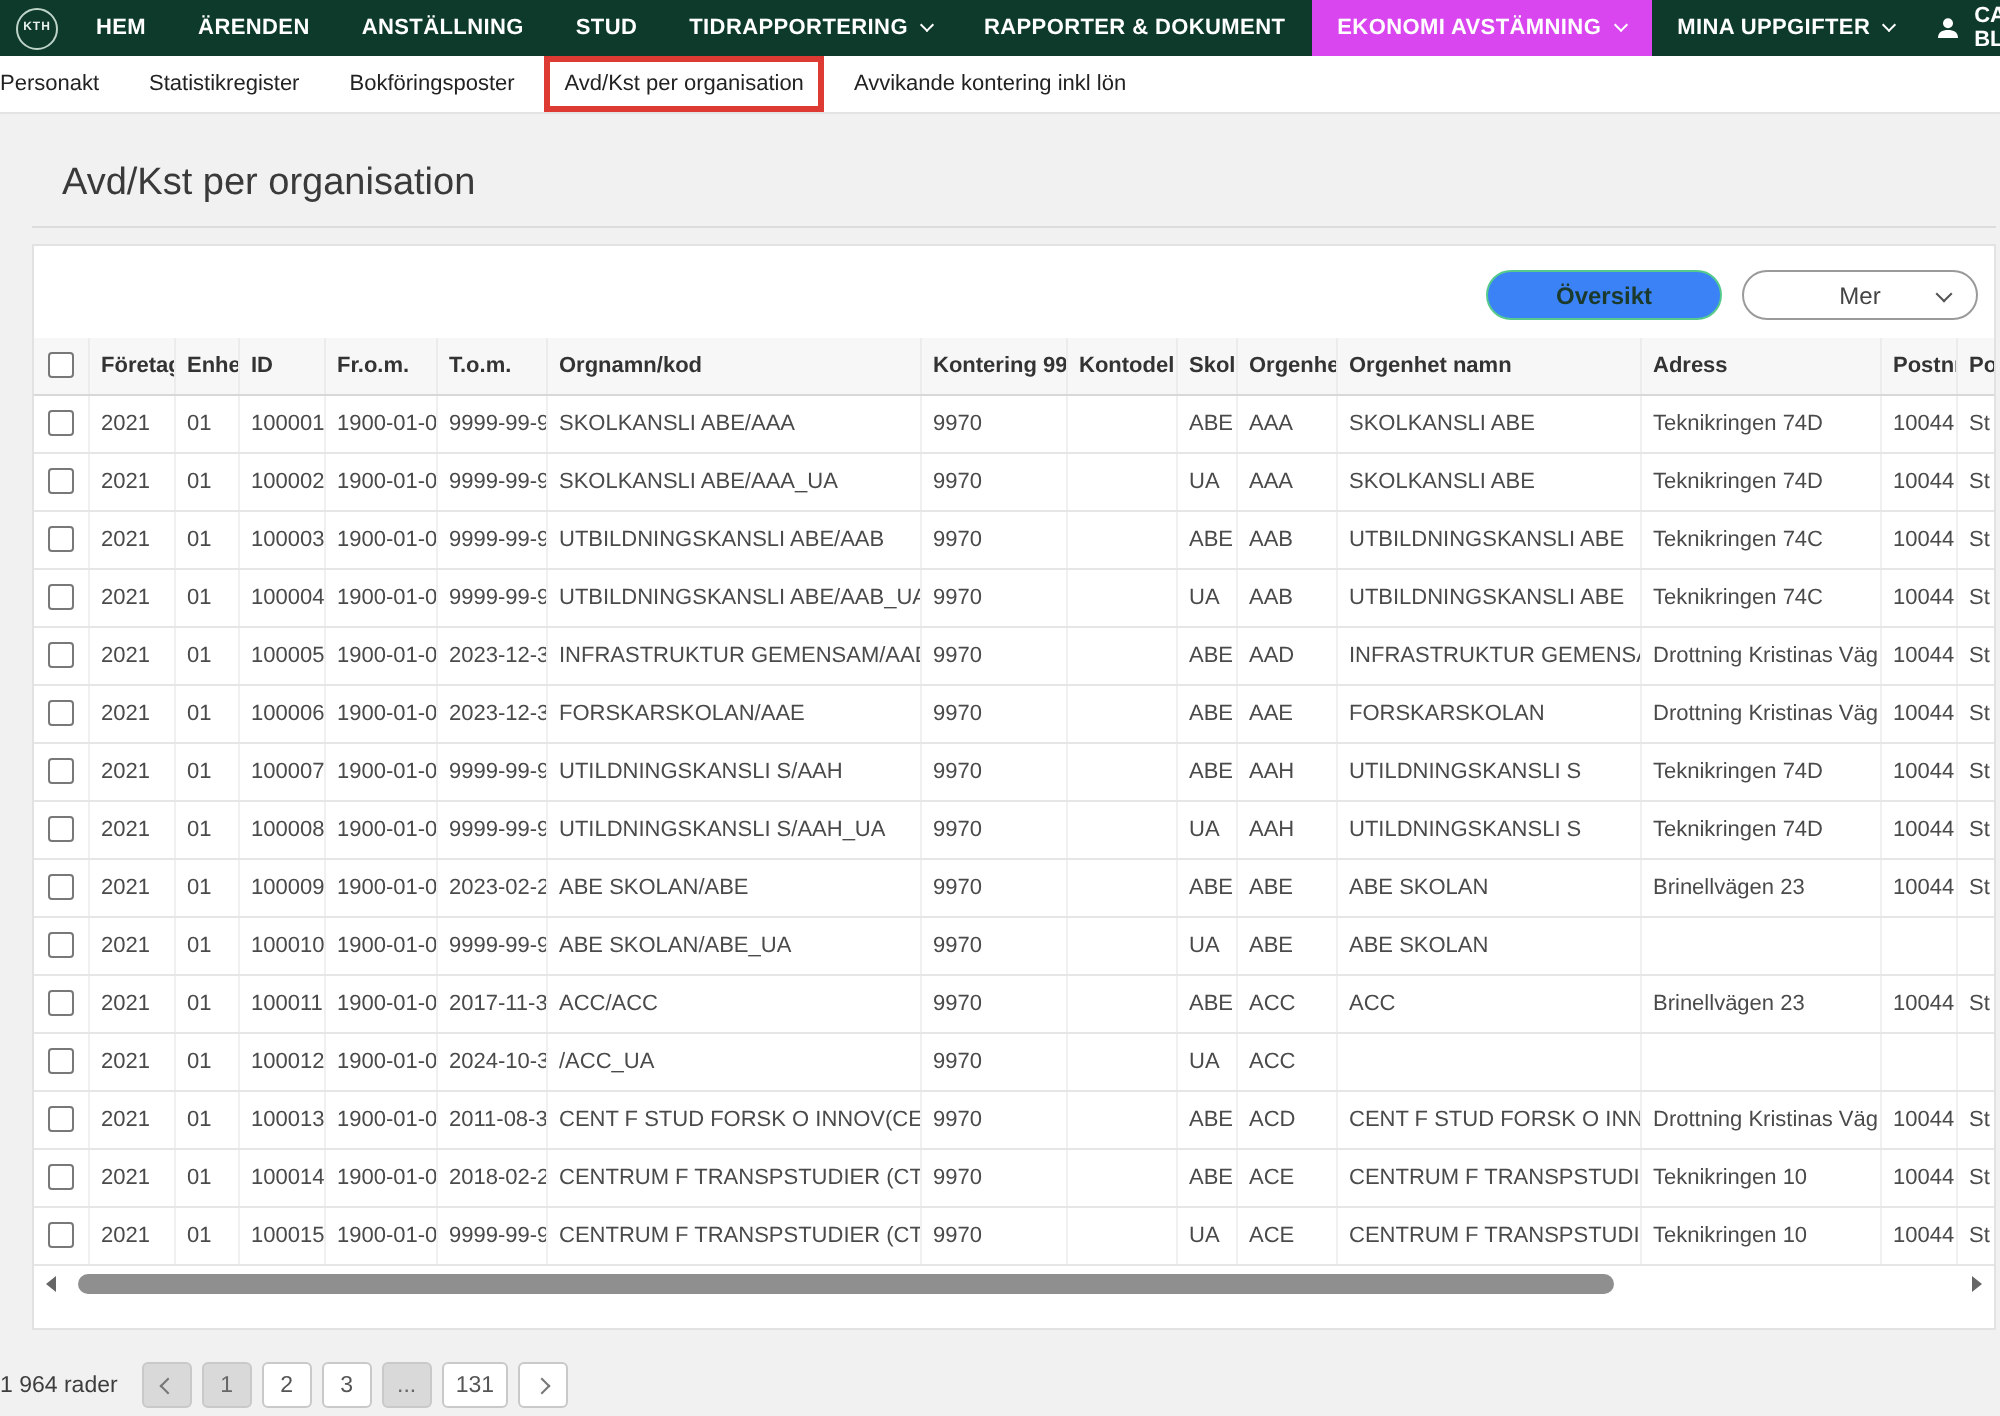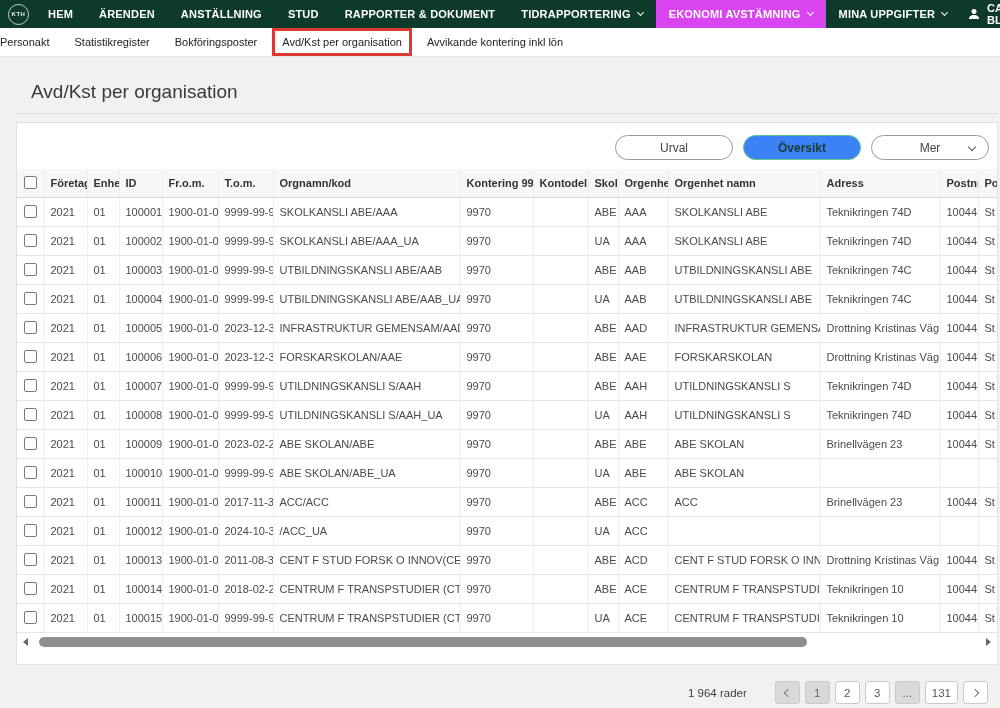--- a/index.html
+++ b/index.html
@@ -55,21 +55,21 @@
     margin:0 auto; cursor:pointer; }
   
   .hscroll { position:relative; height:12px; margin:3px 2px 0; }
   .hs-left { position:absolute; left:4px; top:2px; width:0; height:0;
     border-top:4px solid transparent; border-bottom:4px solid transparent; border-right:5px solid #666; }
   .hs-right { position:absolute; right:4px; top:2px; width:0; height:0;
     border-top:4px solid transparent; border-bottom:4px solid transparent; border-left:5px solid #666; }
   .hs-thumb { position:absolute; left:20px; top:1px; height:10px; width:768px;
     background:#8f8f8f; border-radius:5px; cursor:pointer; }
   
-  .pager { display:flex; justify-content:flex-end; align-items:center; gap:21px; padding:16px 12px 0 0; }
+  .pager { display:flex; align-items:center; gap:5px; padding:16px 12px 0 0; }
   .pg-label { font-size:11.5px; color:#3d3d3d; margin-right:7px; }
   .pg { min-width:25px; height:23px; border-radius:3px; display:flex; align-items:center;
     justify-content:center; font-size:11.5px; padding:0 6px; cursor:pointer; }
   .pg.gray { background:#d9d9d9; border:1px solid #c9c9c9; color:#666; }
   .pg.white { background:#fff; border:1px solid #c9c9c9; color:#555; }
   .pchev { width:6px; height:6px; display:inline-block; }
   .pchev.left  { border-left:1.5px solid #777; border-bottom:1.5px solid #777; transform:rotate(45deg); margin-left:2px; }
   .pchev.right { border-left:1.5px solid #777; border-bottom:1.5px solid #777; transform:rotate(225deg); margin-right:2px; }
 </style>
 </head>
@@ -86,25 +86,25 @@
       <div class="nav-item">
         <span>ÄRENDEN</span>
       </div>
       <div class="nav-item">
         <span>ANSTÄLLNING</span>
       </div>
       <div class="nav-item">
         <span>STUD</span>
       </div>
       <div class="nav-item">
-        <span>RAPPORTER &amp; DOKUMENT</span>
-      </div>
-      <div class="nav-item">
         <span>TIDRAPPORTERING</span>
         <span class="chev-w"></span>
+      </div>
+      <div class="nav-item">
+        <span>RAPPORTER &amp; DOKUMENT</span>
       </div>
       <div class="nav-item active">
         <span>EKONOMI AVSTÄMNING</span>
         <span class="chev-w"></span>
       </div>
       <div class="nav-item">
         <span>MINA UPPGIFTER</span>
         <span class="chev-w"></span>
       </div>
     </div>
@@ -131,21 +131,20 @@
     <div class="tab">Avvikande kontering inkl lön</div>
   </div>
 
 <div class="title-row">
   <span class="page-title">Avd/Kst per organisation</span>
 </div>
 <div class="divider"></div>
 
 <div class="card">
   <div class="toolbar">
-    <button class="btn">Urval</button>
     <button class="btn green">Översikt</button>
     <button class="btn mer">
         <span>Mer</span>
         <span class="chev-d"></span>
       </button>
   </div>
   <div class="table-wrap">
     <table>
         <colgroup>
           <col style="width: 27px;">

